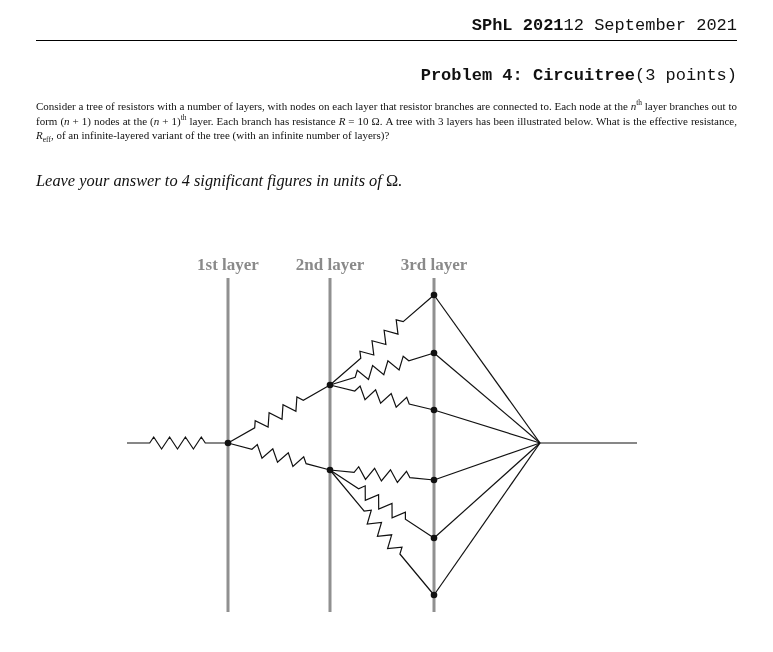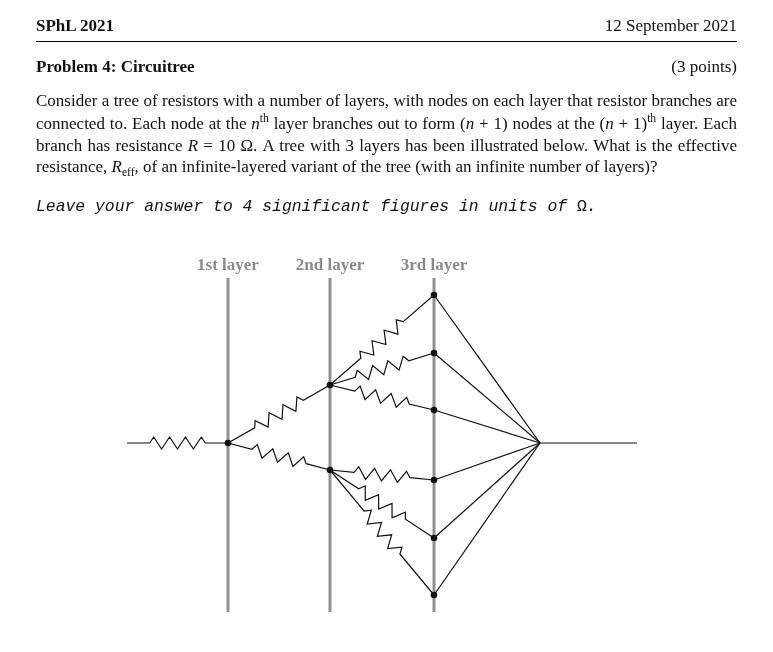--- a/index.html
+++ b/index.html
@@ -5,43 +5,42 @@
   html, body { margin: 0; padding: 0; }
   body {
     width: 773px; height: 652px;
     background: #ffffff;
     color: #111111;
     font-family: "Liberation Serif", serif;
     position: relative;
     overflow: hidden;
   }
   .page { padding: 16px 36px 0 36px; }
-  .row { display: flex; justify-content: space-between; align-items: baseline; }
+  .row { display: flex; justify-content: flex-end; align-items: baseline; font-family: Liberation Mono, monospace; }
   .header-row { font-size: 17px; }
   .bold { font-weight: bold; }
   .rule {
     border: none;
     border-top: 1.6px solid #000;
     margin: 5px 0 0 0;
   }
-  .title-row { margin-top: 15px; font-size: 17px; }
+  .title-row { margin-top: 25px; font-size: 17px; }
   .statement {
     margin: 13px 0 14px 0;
-    font-size: 17px;
+    font-size: 11px;
     line-height: 1.29;
     text-align: justify;
   }
   .statement i, .note i { font-style: italic; }
   sup { font-size: 68%; }
   sub { font-size: 68%; }
   .note {
-    margin: 15px 0 0 0;
+    margin: 26px 0 0 0;
     font-size: 16.4px;
     font-style: italic;
-    font-family: Liberation Mono, monospace;
   }
   .note .upright { font-style: normal; }
   #diagram {
     position: absolute;
     left: 0; top: 250px;
     width: 773px; height: 402px;
   }
   #diagram text {
     font-family: "Liberation Serif", serif;
     font-weight: bold;

